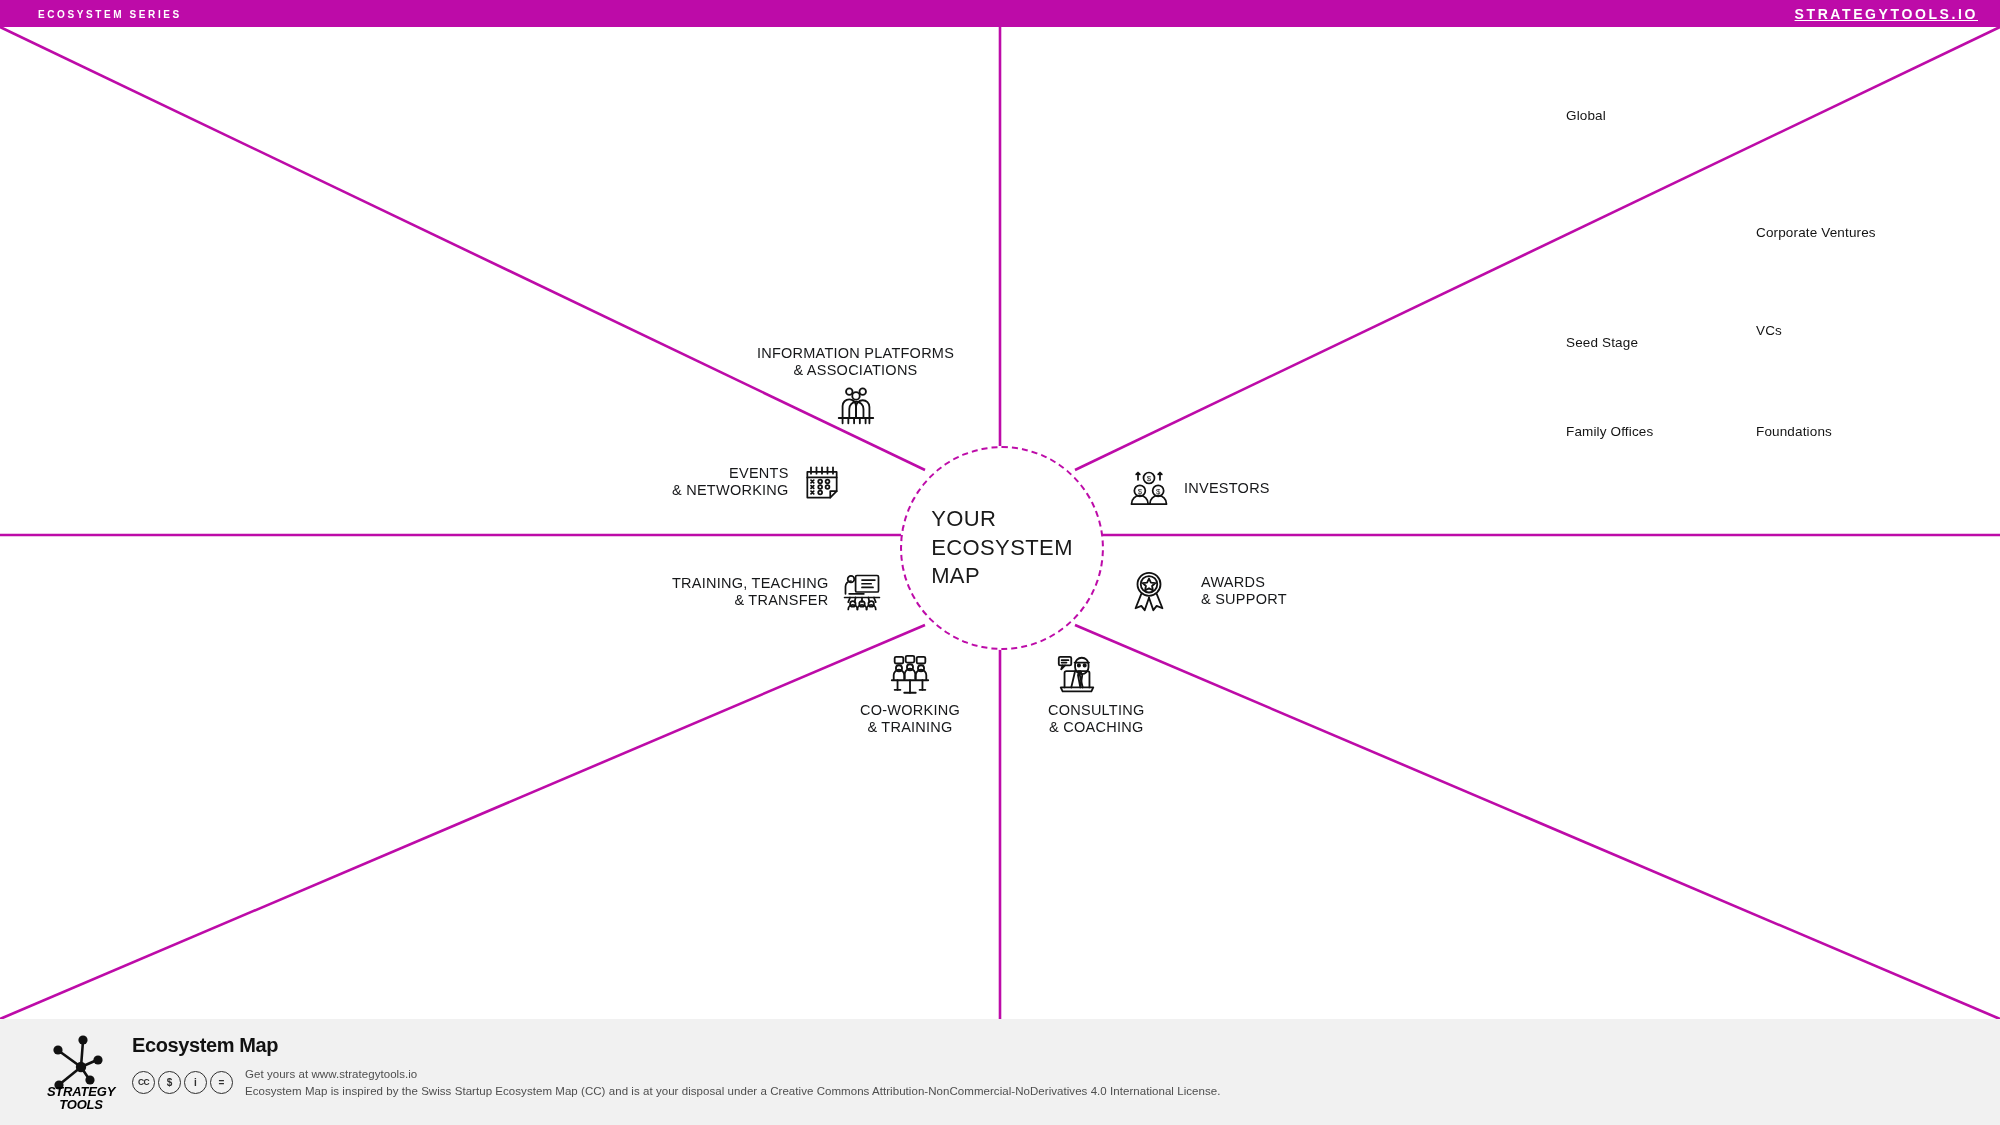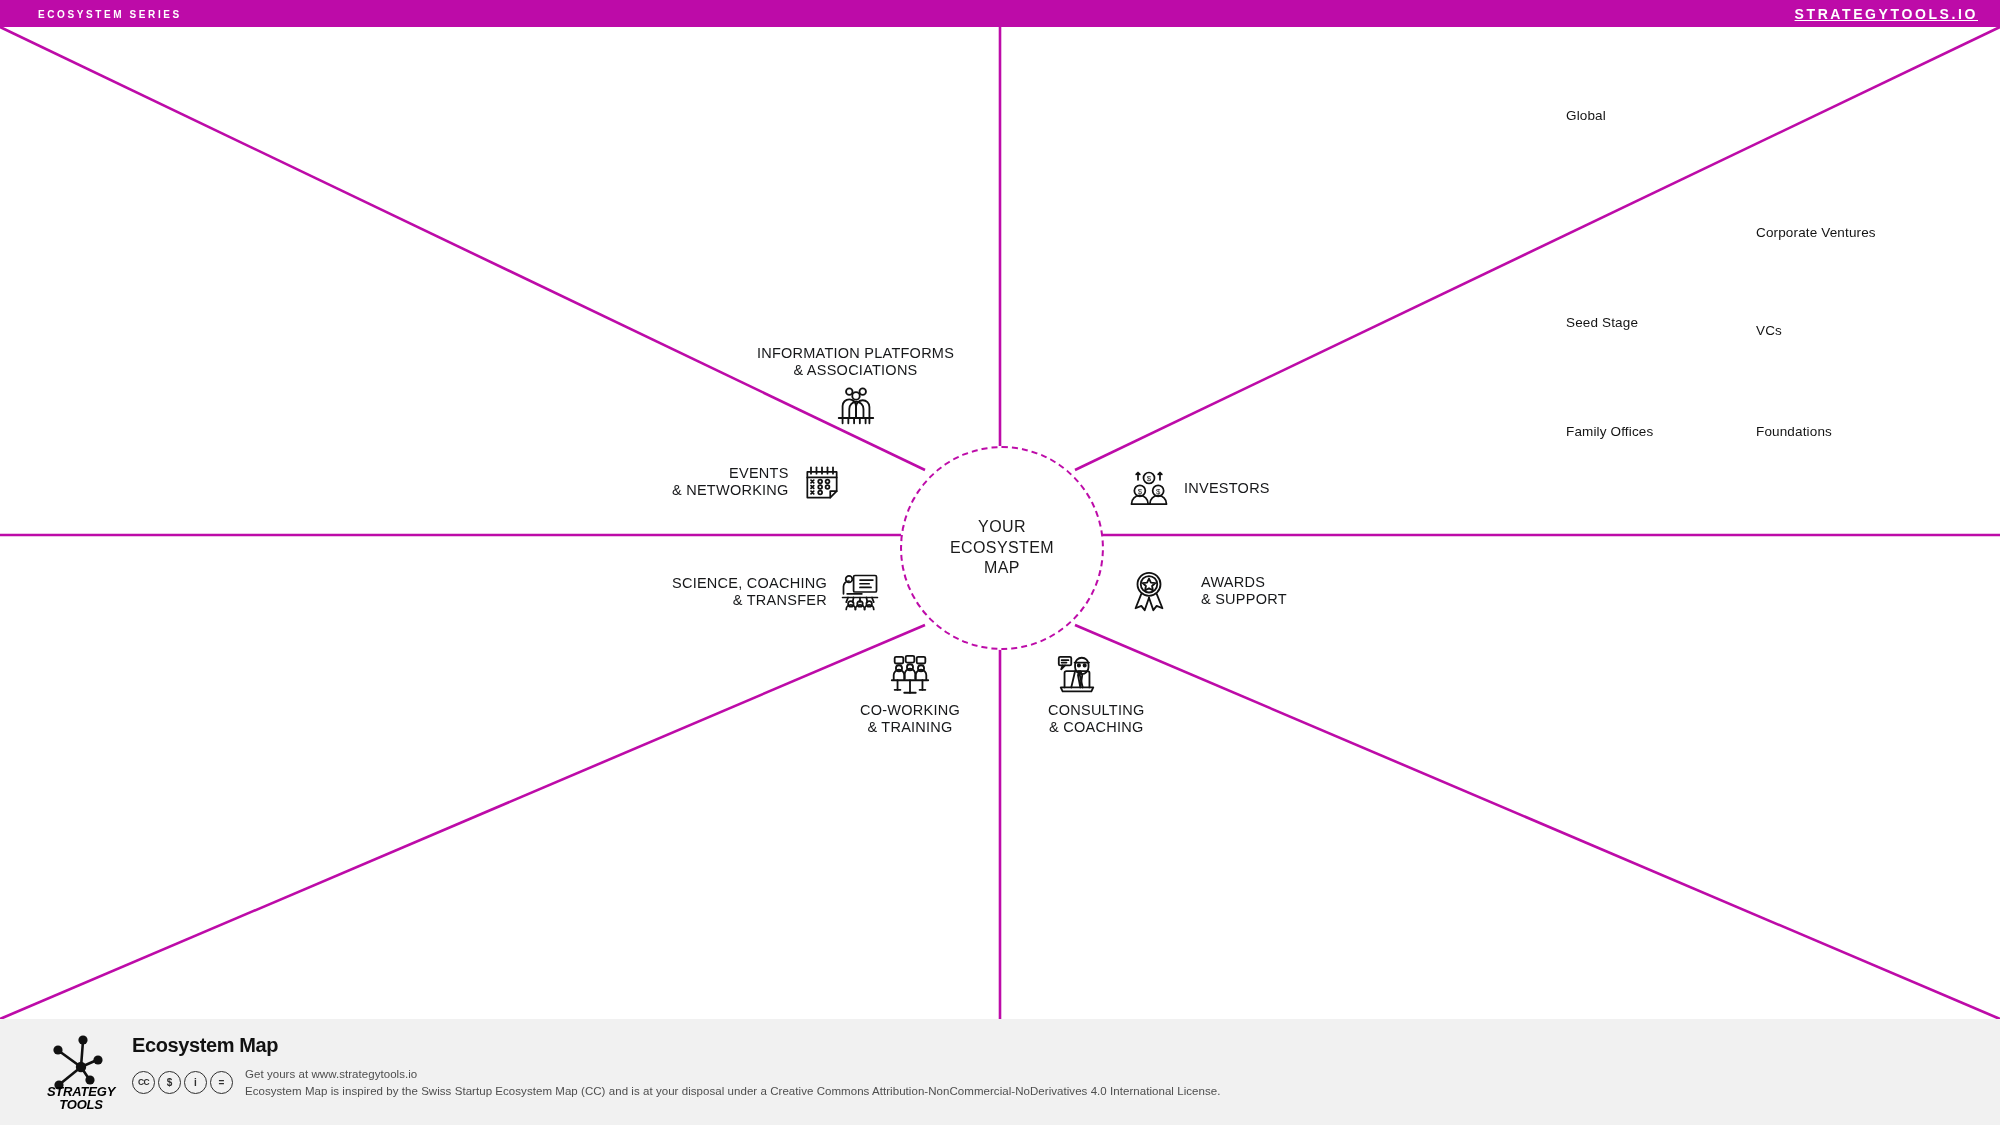--- a/index.html
+++ b/index.html
@@ -63,22 +63,22 @@
     width: 200px; height: 200px;
     border: 2.5px dashed #BD0BA8;
     border-radius: 50%;
     background: #ffffff;
     z-index: 25;
     display: flex;
     align-items: center;
     justify-content: center;
   }
   .hub-text {
-    text-align: center;
-    font-size: 16px;
+    text-align: left;
+    font-size: 22px;
     line-height: 1.30;
     letter-spacing: 0.4px;
     color: #1a1a1a;
     font-weight: 400;
   }
 
   
   .node {
     position: absolute;
     z-index: 30;
@@ -282,21 +282,21 @@
         <line x1="5" y1="40.5" x2="43" y2="40.5"></line>
         <path d="M12 6 v8 M12 6 l-2 2 M12 6 l2 2"></path>
         <path d="M36 6 v8 M36 6 l-2 2 M36 6 l2 2"></path>
       </svg>
     </div>
     <div class="cap" style="margin-left:8px;">INVESTORS</div>
   </div>
 
   <div class="node left-text" style="left:672px; top:565px;">
     <div class="cap">
-      <div>SCIENCE, COACHING</div>
+      <div>TRAINING, TEACHING</div>
       <div>&amp; TRANSFER</div>
     </div>
     <div class="icon-wrap">
       <svg width="44" height="44" viewBox="0 0 48 48" fill="none" stroke="#111" stroke-width="1.9" stroke-linecap="round" stroke-linejoin="round">
         <rect x="17" y="6" width="25" height="18" rx="1.5"></rect>
         <line x1="24" y1="11" x2="38" y2="11"></line>
         <line x1="24" y1="15" x2="34" y2="15"></line>
         <line x1="24" y1="19" x2="36" y2="19"></line>
         <circle cx="12" cy="10" r="3.6"></circle>
         <path d="M6 26 v-8 a6 6 0 0 1 6-6"></path>
@@ -372,21 +372,21 @@
         <path d="M11 37 V22 a2 2 0 0 1 2-2 h22 a2 2 0 0 1 2 2 v15"></path>
         <path d="M22 20 l-4 17 M26 20 l4 17"></path>
         <path d="M27.5 20 l-2.5 4 2.5 13 2-13 -2-4"></path>
         <path d="M7 37 h34 l-2 4 H9 Z"></path>
       </svg>
     </div>
   </div>
 
   <div class="plain-label" style="left:1566px; top:108px;">Global</div>
   <div class="plain-label" style="left:1756px; top:225px;">Corporate Ventures</div>
-  <div class="plain-label" style="left:1566px; top:315px;">Seed Stage</div>
+  <div class="plain-label" style="left:1566px; top:335px;">Seed Stage</div>
   <div class="plain-label" style="left:1756px; top:323px;">VCs</div>
   <div class="plain-label" style="left:1566px; top:424px;">Family Offices</div>
   <div class="plain-label" style="left:1756px; top:424px;">Foundations</div>
 
   <div class="footer">
     <div class="footer-inner">
 
       <div class="brand-mark">
         <svg width="72" height="66" viewBox="0 0 72 66">
           <g stroke="#111" stroke-width="2.6" stroke-linecap="round">

